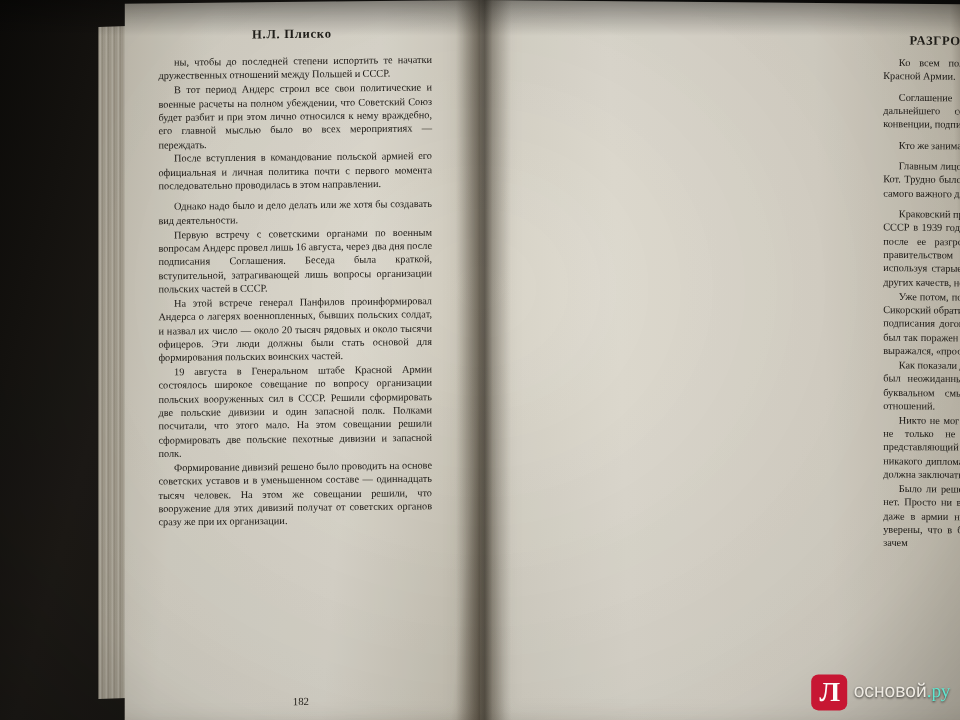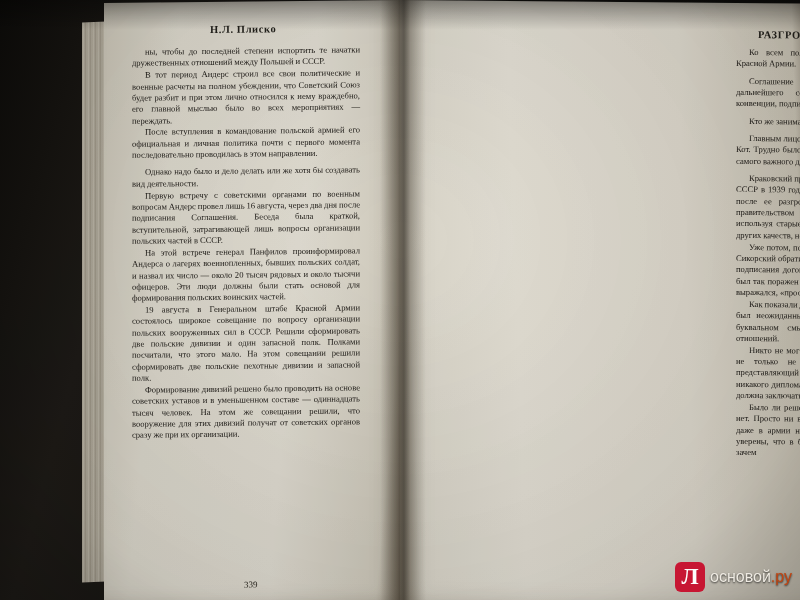--- a/index.html
+++ b/index.html
@@ -177,21 +177,21 @@
     line-height: 30px;
     text-align: center;
     font-weight: bold;
   }
   .wm-text {
     color: #f2eee6;
     font-family: "Liberation Sans", sans-serif;
     font-size: 16px;
     text-shadow: 0 1px 2px rgba(0,0,0,0.8);
   }
-  .wm-text .dom { color: #c2410c; }
+  .wm-text .dom { color: #5eead4; font-family: Liberation Serif, serif; }
 </style>
 </head>
 <body>
 
 <div id="root">
   <div class="backdrop"></div>
 
   <div class="edge-left"></div>
   <div class="edge-bottom"></div>
 
@@ -202,21 +202,21 @@
       <div class="col col-left">
         <p class="par">ны, чтобы до последней степени испортить те начатки дружественных отношений между Польшей и СССР.</p>
         <p class="par">В тот период Андерс строил все свои политические и военные расчеты на полном убеждении, что Советский Союз будет разбит и при этом лично относился к нему враждебно, его главной мыслью было во всех мероприятиях — переждать.</p>
         <p class="par">После вступления в командование польской армией его официальная и личная политика почти с первого момента последовательно проводилась в этом направлении.</p>
         <p class="par gap">Однако надо было и дело делать или же хотя бы создавать вид деятельности.</p>
         <p class="par">Первую встречу с советскими органами по военным вопросам Андерс провел лишь 16 августа, через два дня после подписания Соглашения. Беседа была краткой, вступительной, затрагивающей лишь вопросы организации польских частей в СССР.</p>
         <p class="par">На этой встрече генерал Панфилов проинформировал Андерса о лагерях военнопленных, бывших польских солдат, и назвал их число — около 20 тысяч рядовых и около тысячи офицеров. Эти люди должны были стать основой для формирования польских воинских частей.</p>
         <p class="par">19 августа в Генеральном штабе Красной Армии состоялось широкое совещание по вопросу организации польских вооруженных сил в СССР. Решили сформировать две польские дивизии и один запасной полк. Полками посчитали, что этого мало. На этом совещании решили сформировать две польские пехотные дивизии и запасной полк.</p>
         <p class="par">Формирование дивизий решено было проводить на основе советских уставов и в уменьшенном составе — одиннадцать тысяч человек. На этом же совещании решили, что вооружение для этих дивизий получат от советских органов сразу же при их организации.</p>
       </div>
-      <div class="folio folio-left">339</div>
+      <div class="folio folio-left">182</div>
     </div>
 
     <div class="page page-right">
       <div class="running-head rh-right">РАЗГРОМ ПОЛЬШИ И МИФ ОБ АРМИИ АНДЕРСА</div>
       <div class="col col-right">
         <p class="par">Ко всем польским частям определили офицеров связи Красной Армии.</p>
         <p class="par gap">Соглашение от 30 июля 1941 года стало основой для дальнейшего сотрудничества, закрепленного в военной конвенции, подписанной в Москве 14 августа 1941 года.</p>
         <p class="par gap">Кто же занимался этими вопросами с польской стороны?</p>
         <p class="par gap">Главным лицом здесь стал польский посол в СССР Станислав Кот. Трудно было выбрать более неожиданную фигуру для этого самого важного для Польши в то время политического поста.</p>
         <p class="par gap">Краковский профессор-историк, благополучно выбравшись из СССР в 1939 году, он через Румынию пробрался во Францию, а после ее разгрома — в Англию, вместе с эмигрантским правительством Сикорского. Он приблизился к Сикорскому, используя старые довоенные приятельские отношения, никаких других качеств, необходимых дипломату, у него не было.</p>

